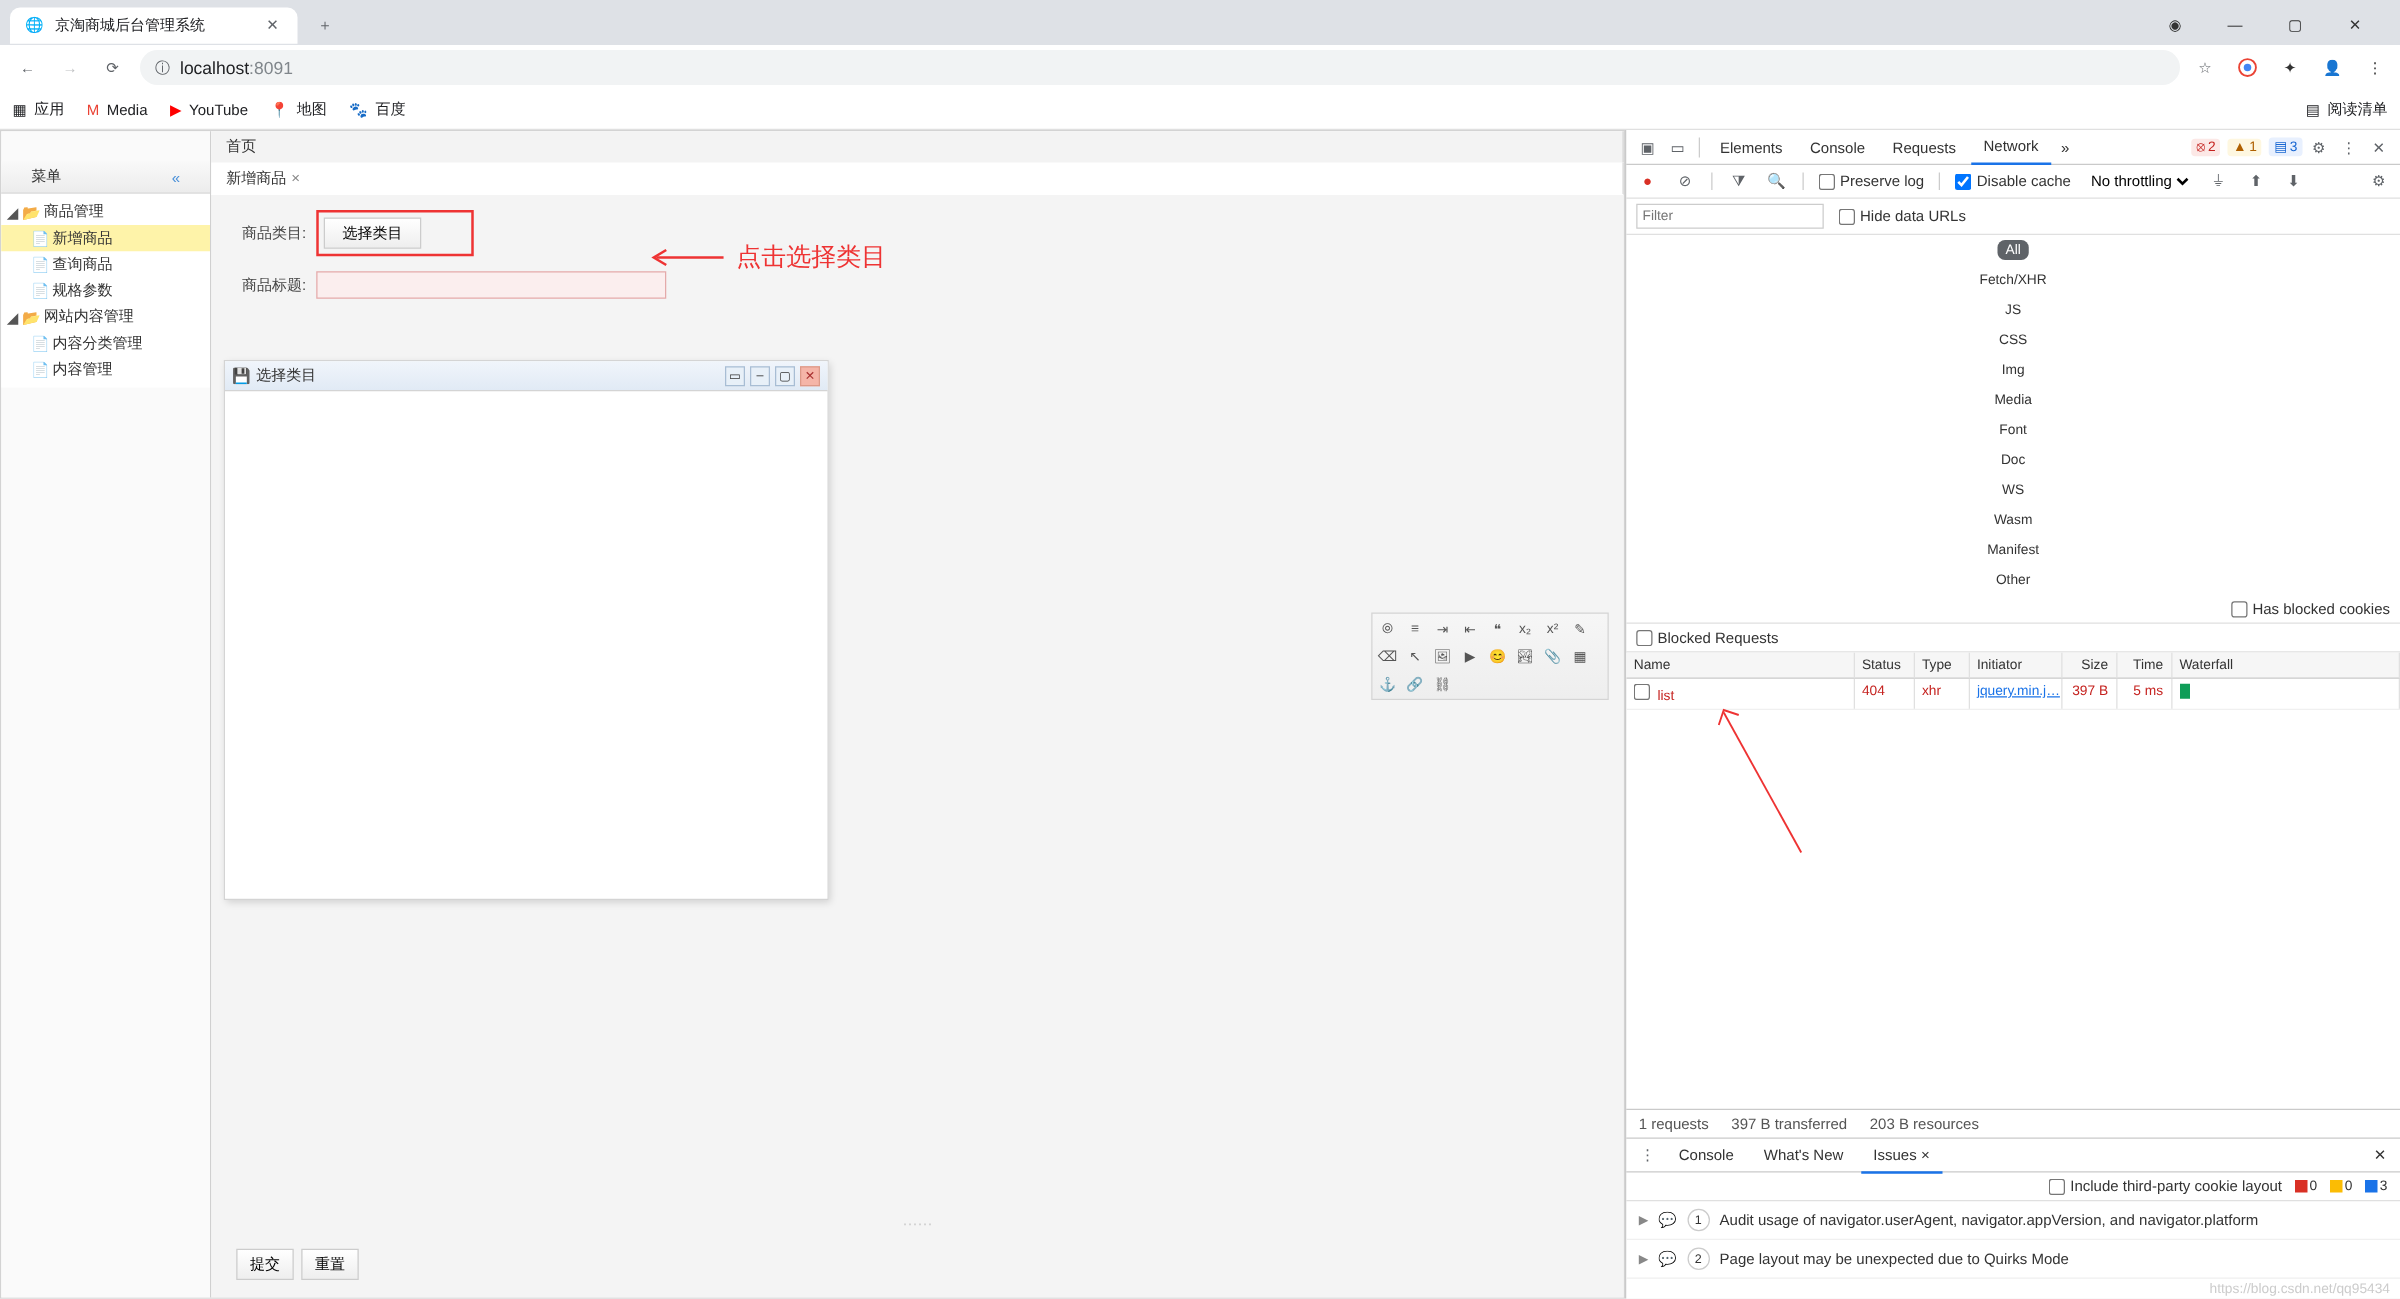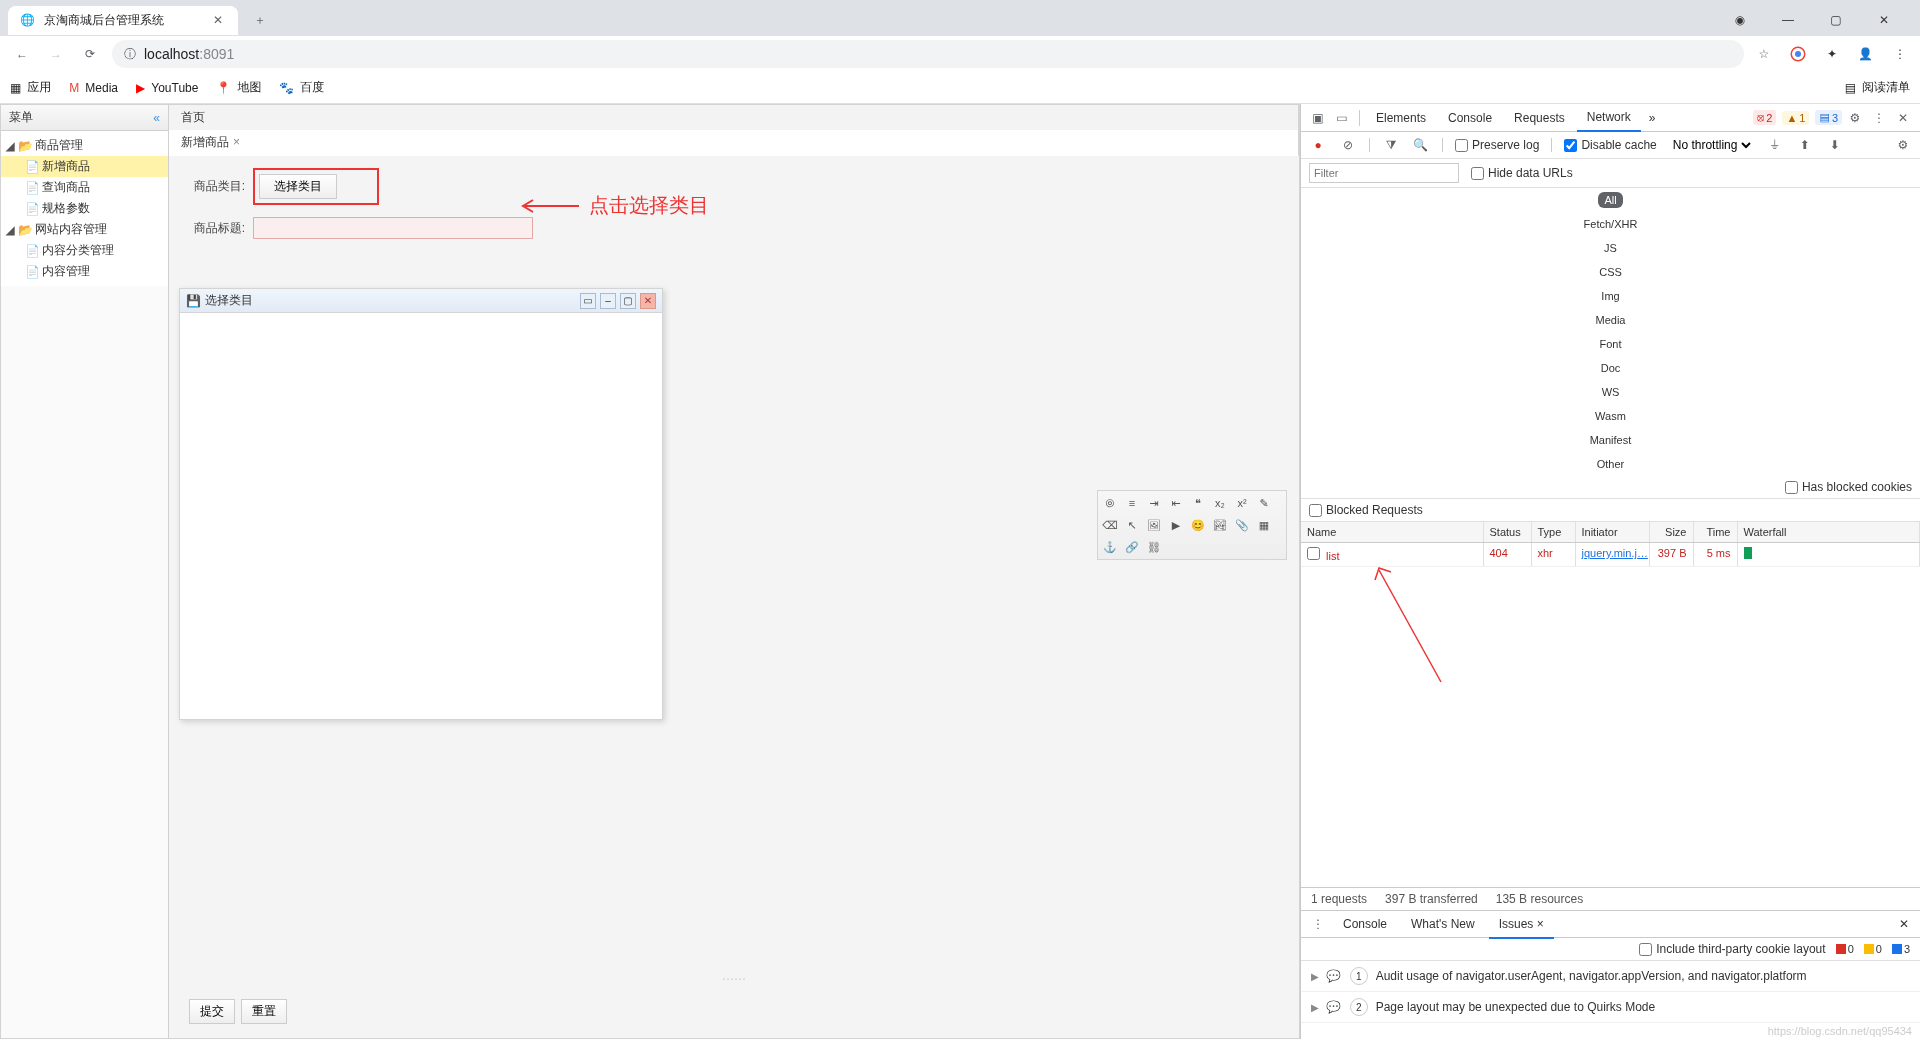--- a/index.html
+++ b/index.html
@@ -30,21 +30,21 @@
     .bookmarks-bar { display: flex; align-items: center; background: #fff; height: 32px; padding: 0 10px; gap: 18px; border-bottom: 1px solid #e0e0e0; }
     .bookmark-item { display: flex; align-items: center; gap: 6px; font-size: 12px; color: #202124; cursor: pointer; }
     .reading-list { margin-left: auto; display: flex; align-items: center; gap: 6px; color: #202124; cursor: pointer; }
 
     
     .workspace { display: flex; height: calc(100vh - 104px); }
     .app-area { flex: 1; display: flex; background: #f4f4f4; border: 1px solid #d3d3d3; position: relative; }
 
     
     .sidebar { width: 168px; background: #fafafa; border-right: 1px solid #d0d0d0; }
-    .sidebar-header { display: flex; justify-content: space-between; align-items: center; padding: 4px 8px; background: linear-gradient(#f9f9f9,#ececec); border-bottom: 1px solid #d0d0d0; font-size: 12px; }
+    .sidebar-header { display: flex; justify-content: space-between; align-items: center; padding: 4px 24px; background: linear-gradient(#f9f9f9,#ececec); border-bottom: 1px solid #d0d0d0; font-size: 12px; margin-top: 24px; }
     .collapse-icon { color: #4a90d9; cursor: pointer; }
     .tree { padding: 4px 0; background: #fff; }
     .tree-node { display: flex; align-items: center; padding: 2px 4px; font-size: 12px; cursor: pointer; gap: 3px; }
     .tree-node.level-1 { padding-left: 4px; }
     .tree-node.level-2 { padding-left: 24px; }
     .tree-node.active { background: #fef3a9; }
     .tree-arrow { width: 10px; text-align: center; color: #555; }
     .tree-label-icon { width: 14px; height: 14px; }
     .folder-icon { color: #d9a441; }
     .file-icon { color: #85c06a; }
@@ -429,21 +429,21 @@
       </div>
       <svg width="80" height="130" style="position:absolute;top:40px;left:70px">
         <line x1="70" y1="120" x2="8" y2="8" stroke="#e33" stroke-width="1.5"></line>
         <polyline points="4,18 8,6 20,10" fill="none" stroke="#e33" stroke-width="1.5"></polyline>
       </svg>
     </div>
 
     <div class="dt-status">
       <span>1 requests</span>
       <span>397 B transferred</span>
-      <span>135 B resources</span>
+      <span>203 B resources</span>
     </div>
 
     <div class="dt-drawer-tabs">
       <span class="dt-menu-icon">⋮</span>
       <span class="dt-drawer-tab">Console</span>
       <span class="dt-drawer-tab">What's New</span>
       <span class="dt-drawer-tab active"><span>Issues</span> <span>×</span></span>
       <span class="dt-drawer-close">✕</span>
     </div>
 

